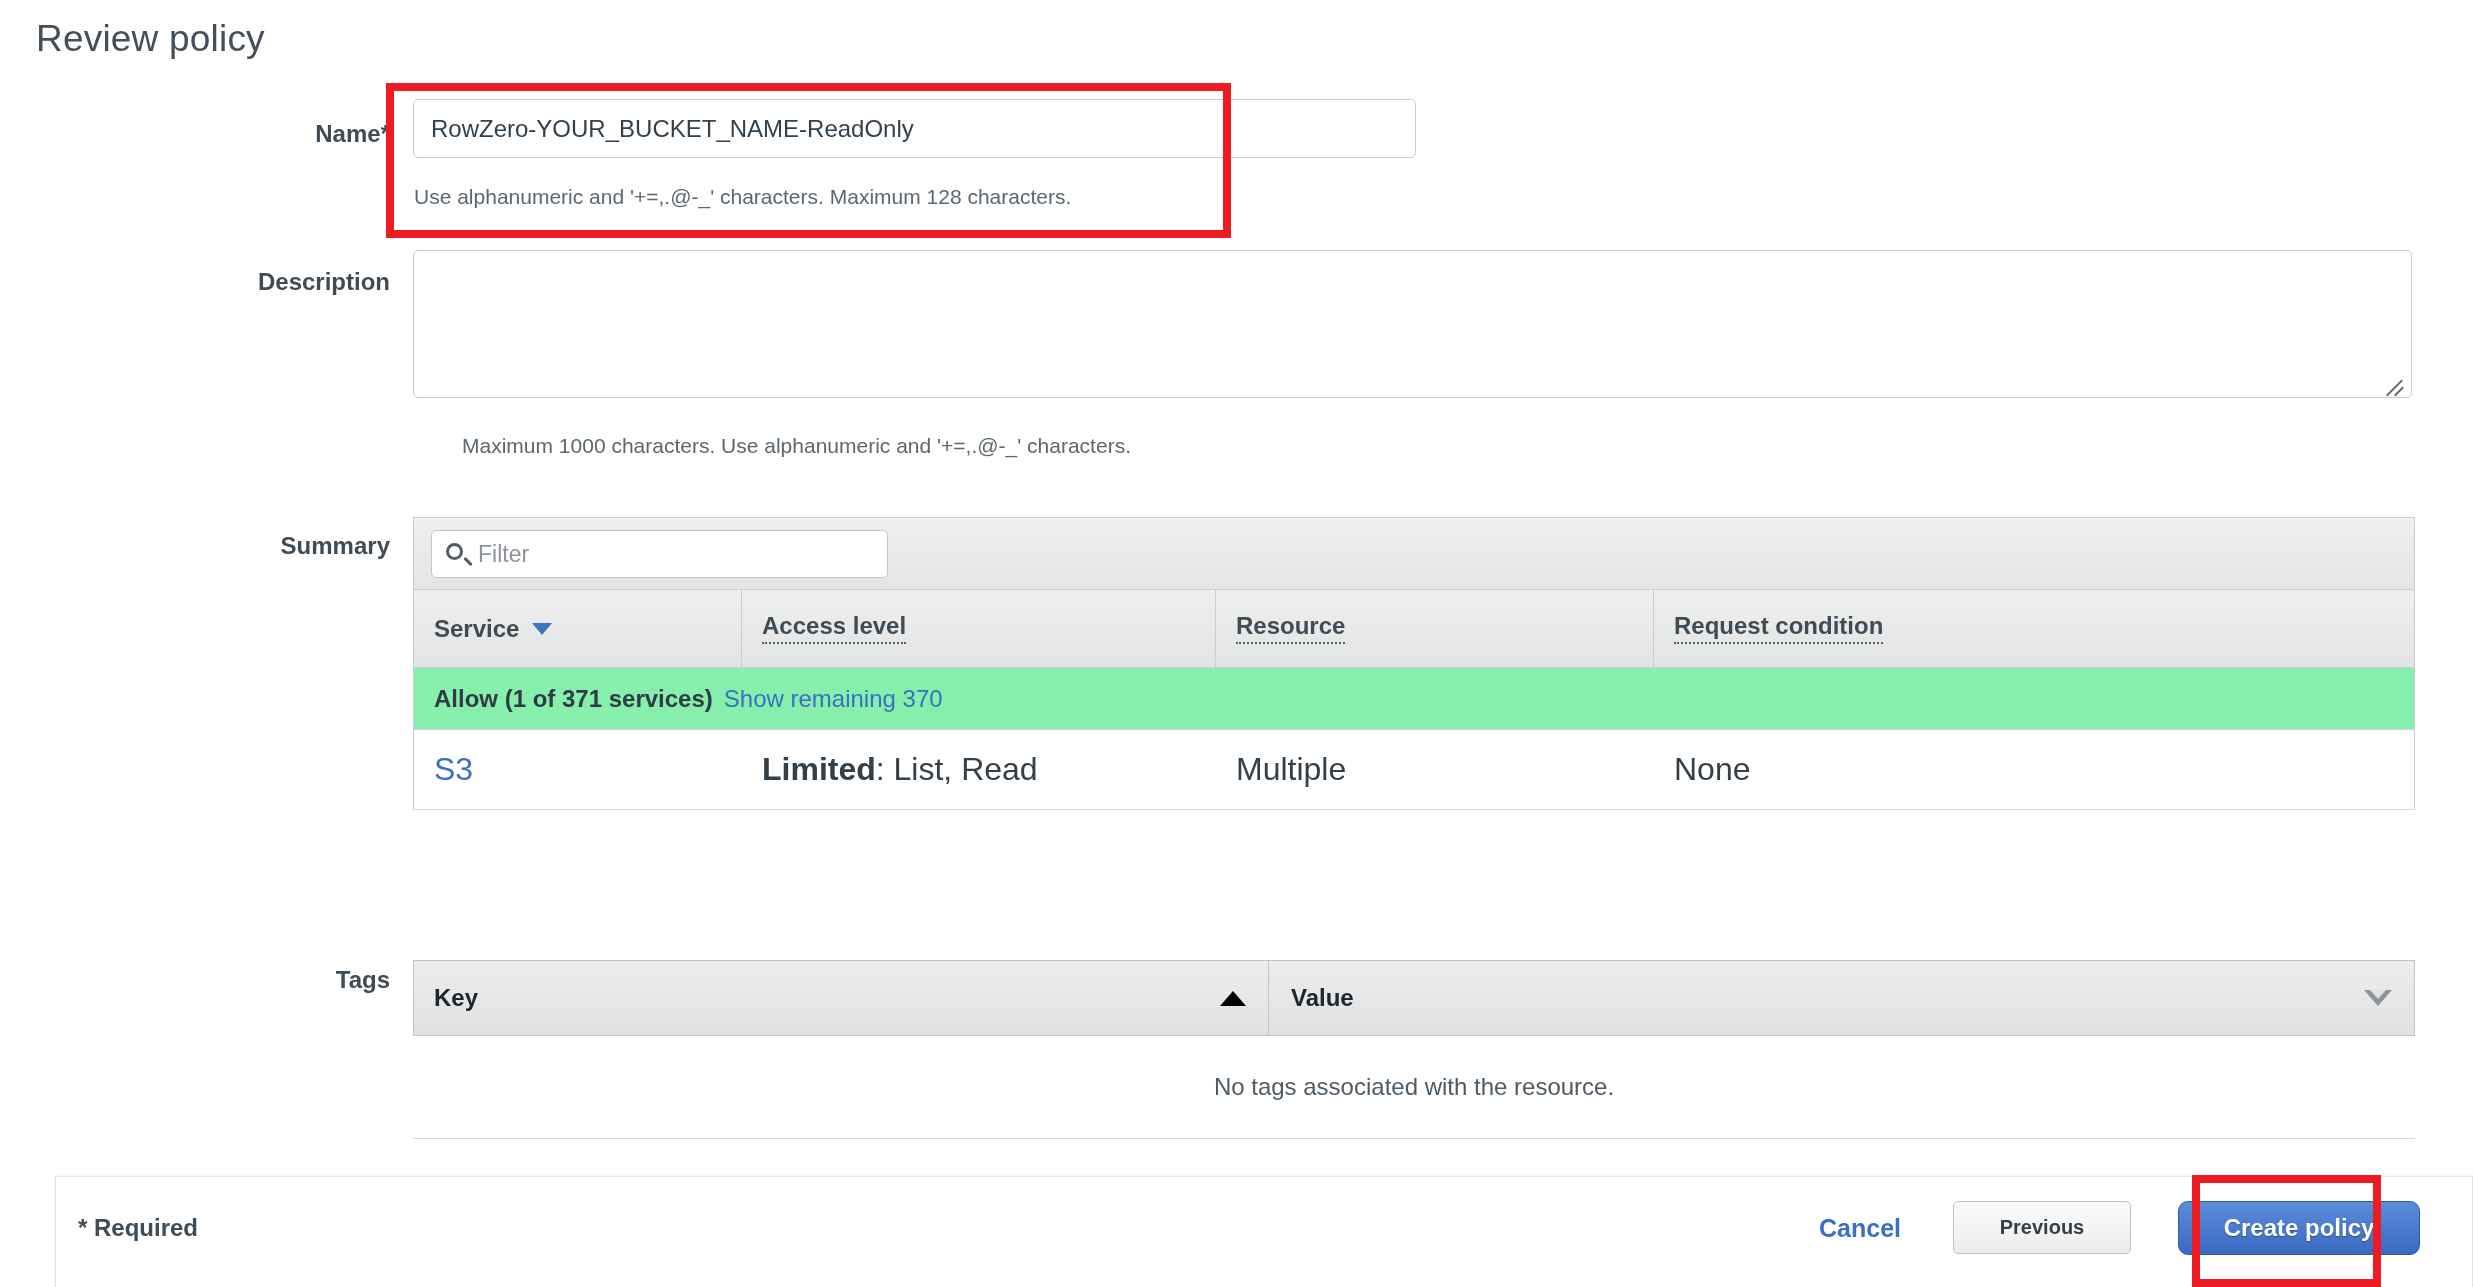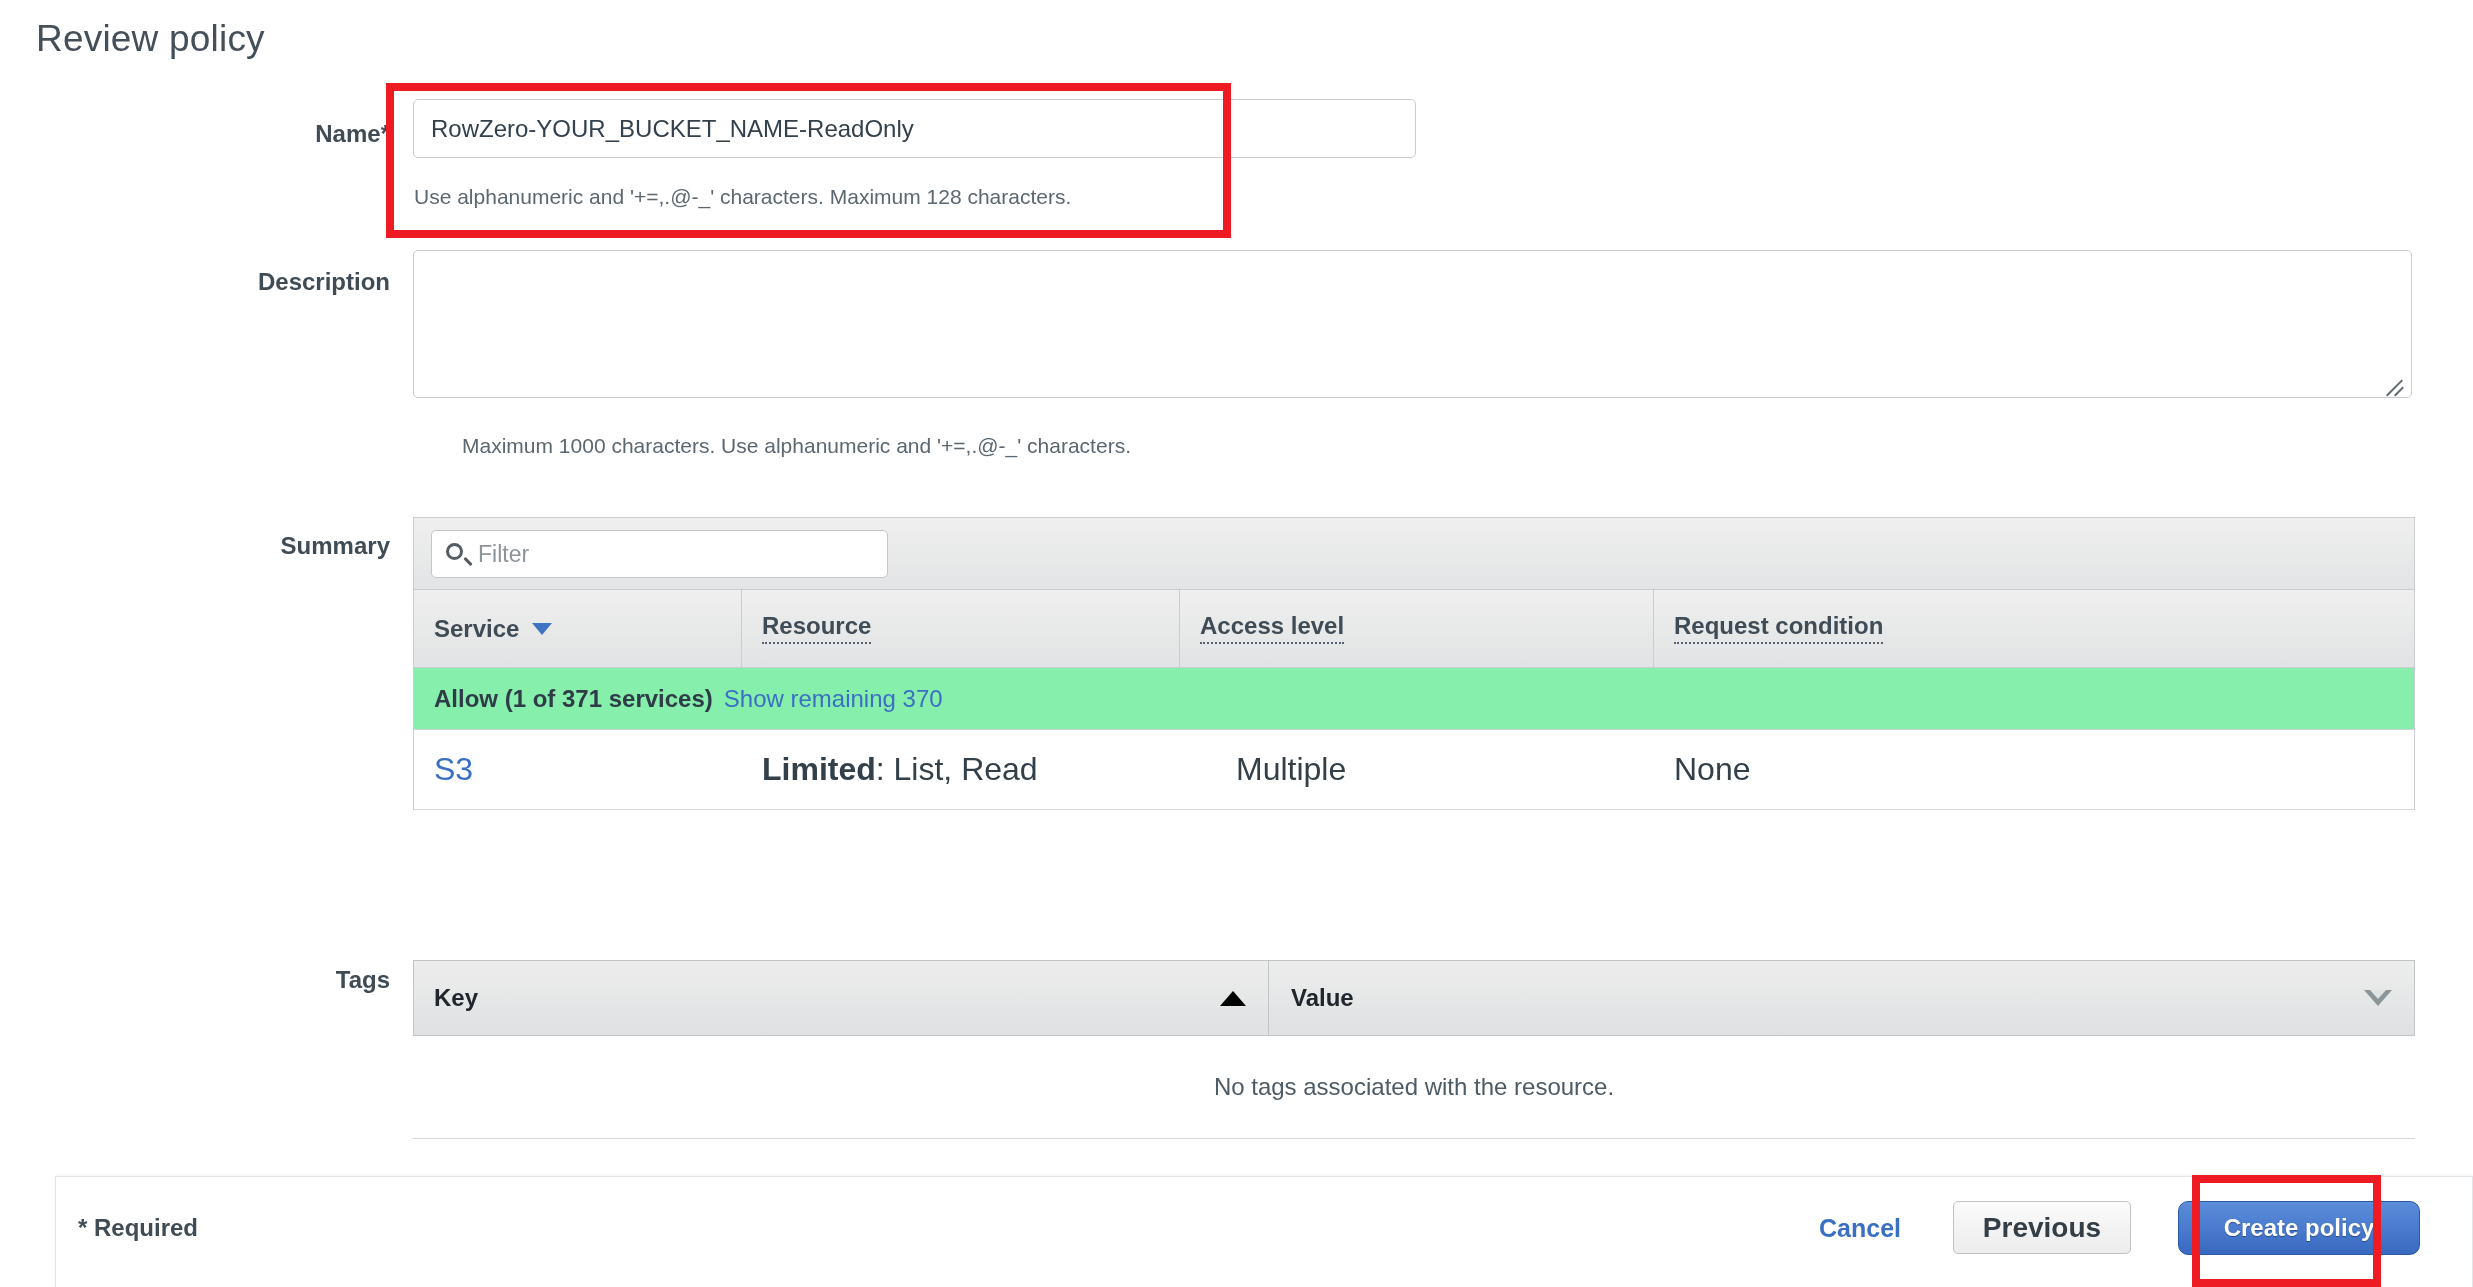--- a/index.html
+++ b/index.html
@@ -332,21 +332,21 @@
     padding: 0;
   }
   .btn-previous {
     position: absolute;
     left: 1897px; top: 24px;
     width: 178px; height: 53px;
     background: linear-gradient(#fbfbfb, #ececec);
     border: 1px solid #bfc3c6;
     border-radius: 5px;
     font-family: "Liberation Sans", sans-serif;
-    font-size: 28px;
+    font-size: 20px;
     font-weight: bold;
     color: #343e47;
     cursor: pointer;
   }
   .btn-create {
     position: absolute;
     left: 2122px; top: 24px;
     width: 242px; height: 54px;
     background: linear-gradient(#5b8ddb, #3969c0);
     border: 1px solid #2c59a8;
@@ -395,25 +395,25 @@
         <span class="mag"></span>
         <input class="filter-input" placeholder="Filter" style="">
       </div>
     </div>
 
     <div class="thead">
       <div class="th th-service">
         <span>Service</span>
         <span class="caret-down-blue"></span>
       </div>
+      <div class="th th-access">
+        <span class="tip">Access level</span>
+      </div>
       <div class="th th-resource">
         <span class="tip">Resource</span>
-      </div>
-      <div class="th th-access">
-        <span class="tip">Access level</span>
       </div>
       <div class="th th-request">
         <span class="tip">Request condition</span>
       </div>
     </div>
 
     <div class="allow-row">
       <b>Allow (1 of 371 services)</b>
       <span class="link">Show remaining 370</span>
     </div>

